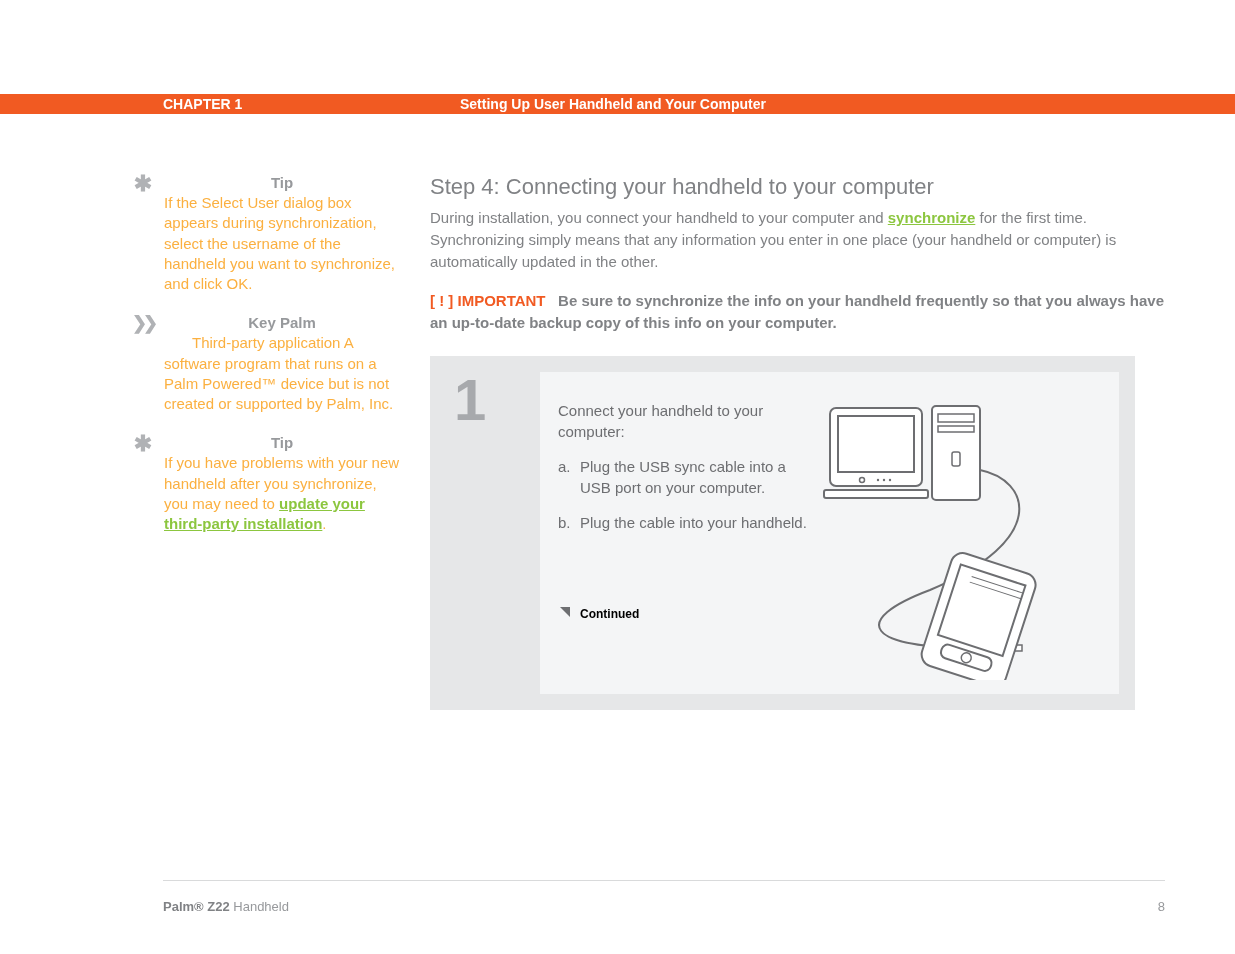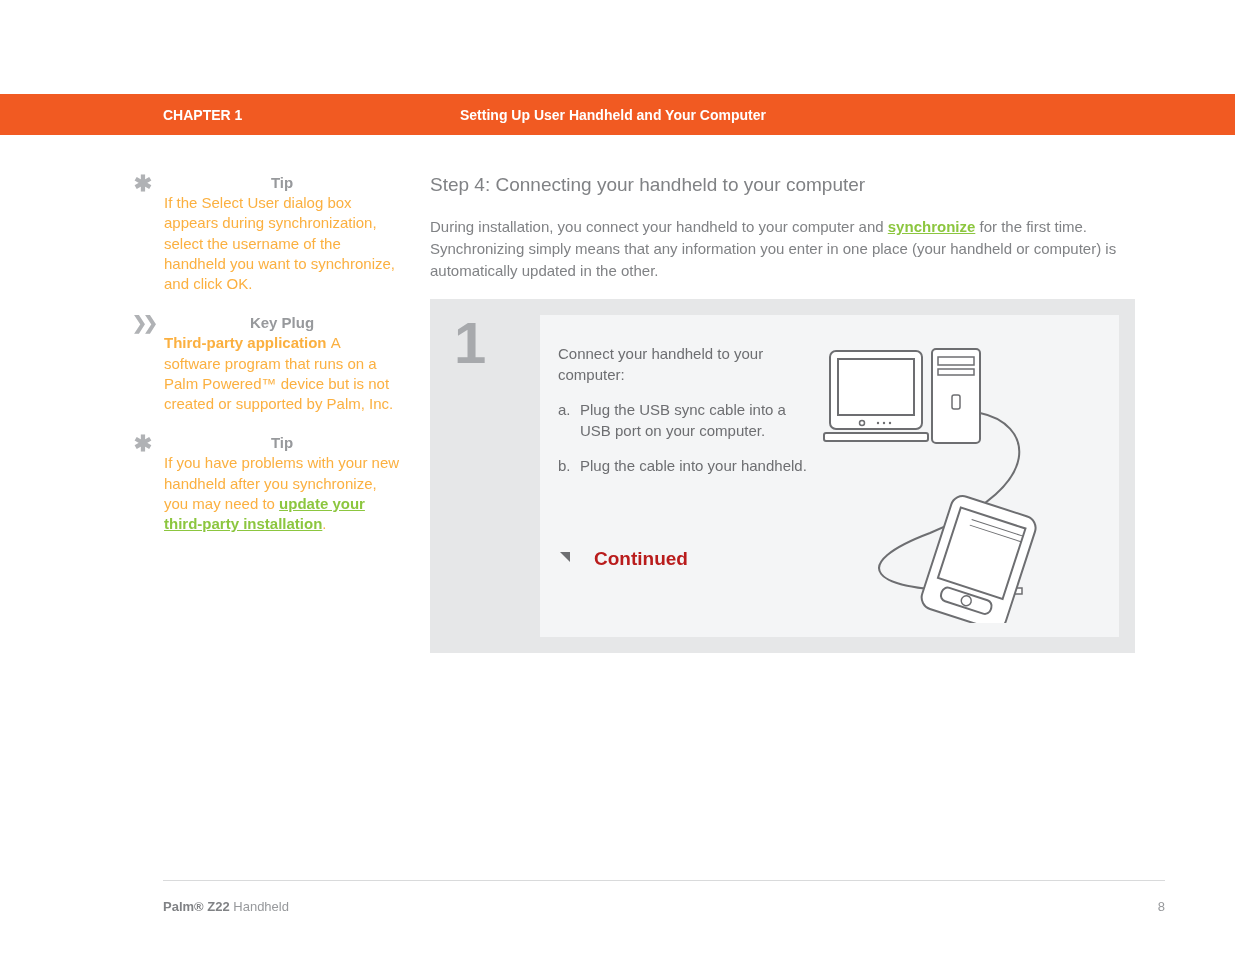--- a/index.html
+++ b/index.html
@@ -1,61 +1,61 @@
 <!DOCTYPE html>
 <html><head>
 <meta charset="utf-8">
 <style>
   * { box-sizing: border-box; margin: 0; padding: 0; }
   html, body { width: 1235px; height: 954px; font-family: Arial, Helvetica, sans-serif; background: #fff; color: #58595b; }
   .header-bar {
-    position: absolute; top: 94px; left: 0; width: 100%; height: 41px;
+    position: absolute; top: 94px; left: 0; width: 100%; height: 20px;
     background: #f15a22; display: flex; align-items: center;
     color: #fff; font-weight: bold; font-size: 14px;
   }
   .header-chapter { position:absolute; left:163px; }
   .header-title   { position:absolute; left:460px; }
   .page {
     position: absolute; top: 174px; left: 0; width: 100%;
     display: flex; padding: 0 70px 0 130px;
   }
   .sidebar { width: 300px; padding-right: 30px; }
   .side-block { position: relative; margin-bottom: 20px; padding-left: 34px; }
   .side-icon {
     position: absolute; left: 0; top: 0; width: 26px; text-align: center;
     color: #b0b2b5; font-weight: bold;
   }
   .asterisk { font-size: 22px; line-height: 20px; }
   .chevrons { font-size: 18px; line-height: 18px; letter-spacing:-4px; }
   .side-heading { color: #97999c; font-weight: bold; font-size: 15px; margin-bottom: 2px; text-align: center; }
   .side-body { color: #fbb040; font-size: 15px; line-height: 1.35; }
-  .side-body .term { font-weight: bold; }
+  .side-body .term { font-weight: normal; margin-left: 28px; }
   .side-body .link { color: #8cc63f; font-weight: bold; text-decoration: underline; }
   .main { flex: 1; }
-  .main h1 { font-size: 19px; font-weight: normal; color: #808285; margin-bottom: 20px; }
+  .main h1 { font-size: 22px; font-weight: normal; color: #808285; margin-bottom: 7px; }
   .intro { font-size: 15px; color: #808285; line-height: 1.45; margin-bottom: 18px; }
   .intro .link { color: #8cc63f; font-weight: bold; }
   .important-row { font-size: 15px; line-height: 1.45; color: #808285; margin-bottom: 22px; font-weight: bold; }
   .imp-tag { color: #f15a22; font-weight: bold; }
   .step-card {
     background: #e6e7e8; border: 0; width: 705px;
     display: flex;
   }
   .step-num-col { width: 110px; padding: 10px 0 0 24px; }
   .step-num { font-size: 58px; font-weight: bold; color: #a7a9ac; font-family: Arial, sans-serif; }
   .step-body-col {
     flex:1; background: #f4f5f6; margin: 16px 16px 16px 0; padding: 28px 18px 14px 18px;
     display: flex;
   }
   .step-text { width: 260px; font-size: 15px; color: #6d6e71; line-height: 1.4; }
   .step-text .lead { margin-bottom: 14px; }
   .step-text ol { list-style: none; padding-left: 0; }
   .step-text ol li { display:flex; margin-bottom: 14px; }
   .step-text ol li .lab { width: 22px; flex:none; }
-  .continued { margin-top: 70px; font-weight: bold; font-size: 19px; color: #b91c1c; display:flex; align-items:center; gap:22px;}
+  .continued { margin-top: 70px; font-weight: bold; font-size: 12px; color: #000000; display:flex; align-items:center; gap:8px;}
   .cont-arrow { display:inline-block; transform: rotate(0deg); font-size:16px; color:#6d6e71; }
   .illus { flex:1; display:flex; align-items:flex-start; justify-content:center; }
   .footer {
     position:absolute; left:163px; right:70px; top: 880px;
     border-top: 1px solid #d9dadb; padding-top: 18px;
     display:flex; justify-content:space-between; font-size: 13px; color:#97999c;
   }
   .footer .prod b { color:#808285; }
 </style>
 </head>
@@ -69,33 +69,37 @@
 <div class="page">
 
   <aside class="sidebar" id="sidebar">
       <div class="side-block">
         <div class="side-icon asterisk">✱</div>
         <div class="side-heading">Tip</div>
         <div class="side-body"><span>If the Select User dialog box appears during synchronization, select the username of the handheld you want to synchronize, and click OK.</span></div>
       </div>
       <div class="side-block">
         <div class="side-icon chevrons">❯❯</div>
-        <div class="side-heading">Key Plug</div>
+        <div class="side-heading">Key Palm</div>
         <div class="side-body"><span class="term">Third-party application </span><span>A software program that runs on a Palm Powered™ device but is not created or supported by Palm, Inc.</span></div>
       </div>
       <div class="side-block">
         <div class="side-icon asterisk">✱</div>
         <div class="side-heading">Tip</div>
         <div class="side-body"><span>If you have problems with your new handheld after you synchronize, you may need to </span><a class="link" href="#">update your third-party installation</a><span>.</span></div>
       </div>
     </aside>
 
   <main class="main">
     <h1>Step 4: Connecting your handheld to your computer</h1>
     <p class="intro" id="intro"><span>During installation, you connect your handheld to your computer and </span><a class="link" href="#">synchronize</a><span> for the first time. Synchronizing simply means that any information you enter in one place (your handheld or computer) is automatically updated in the other.</span></p>
+    <p class="important-row">
+      <span class="imp-tag">[ ! ] IMPORTANT</span>
+      <span>&nbsp;&nbsp;</span><span>Be sure to synchronize the info on your handheld frequently so that you always have an up-to-date backup copy of this info on your computer.</span>
+    </p>
 
     <div class="step-card">
       <div class="step-num-col">
         <div class="step-num">1</div>
       </div>
       <div class="step-body-col">
         <div class="step-text">
           <div class="lead">Connect your handheld to your computer:</div>
           <ol id="step-items">
               <li>

